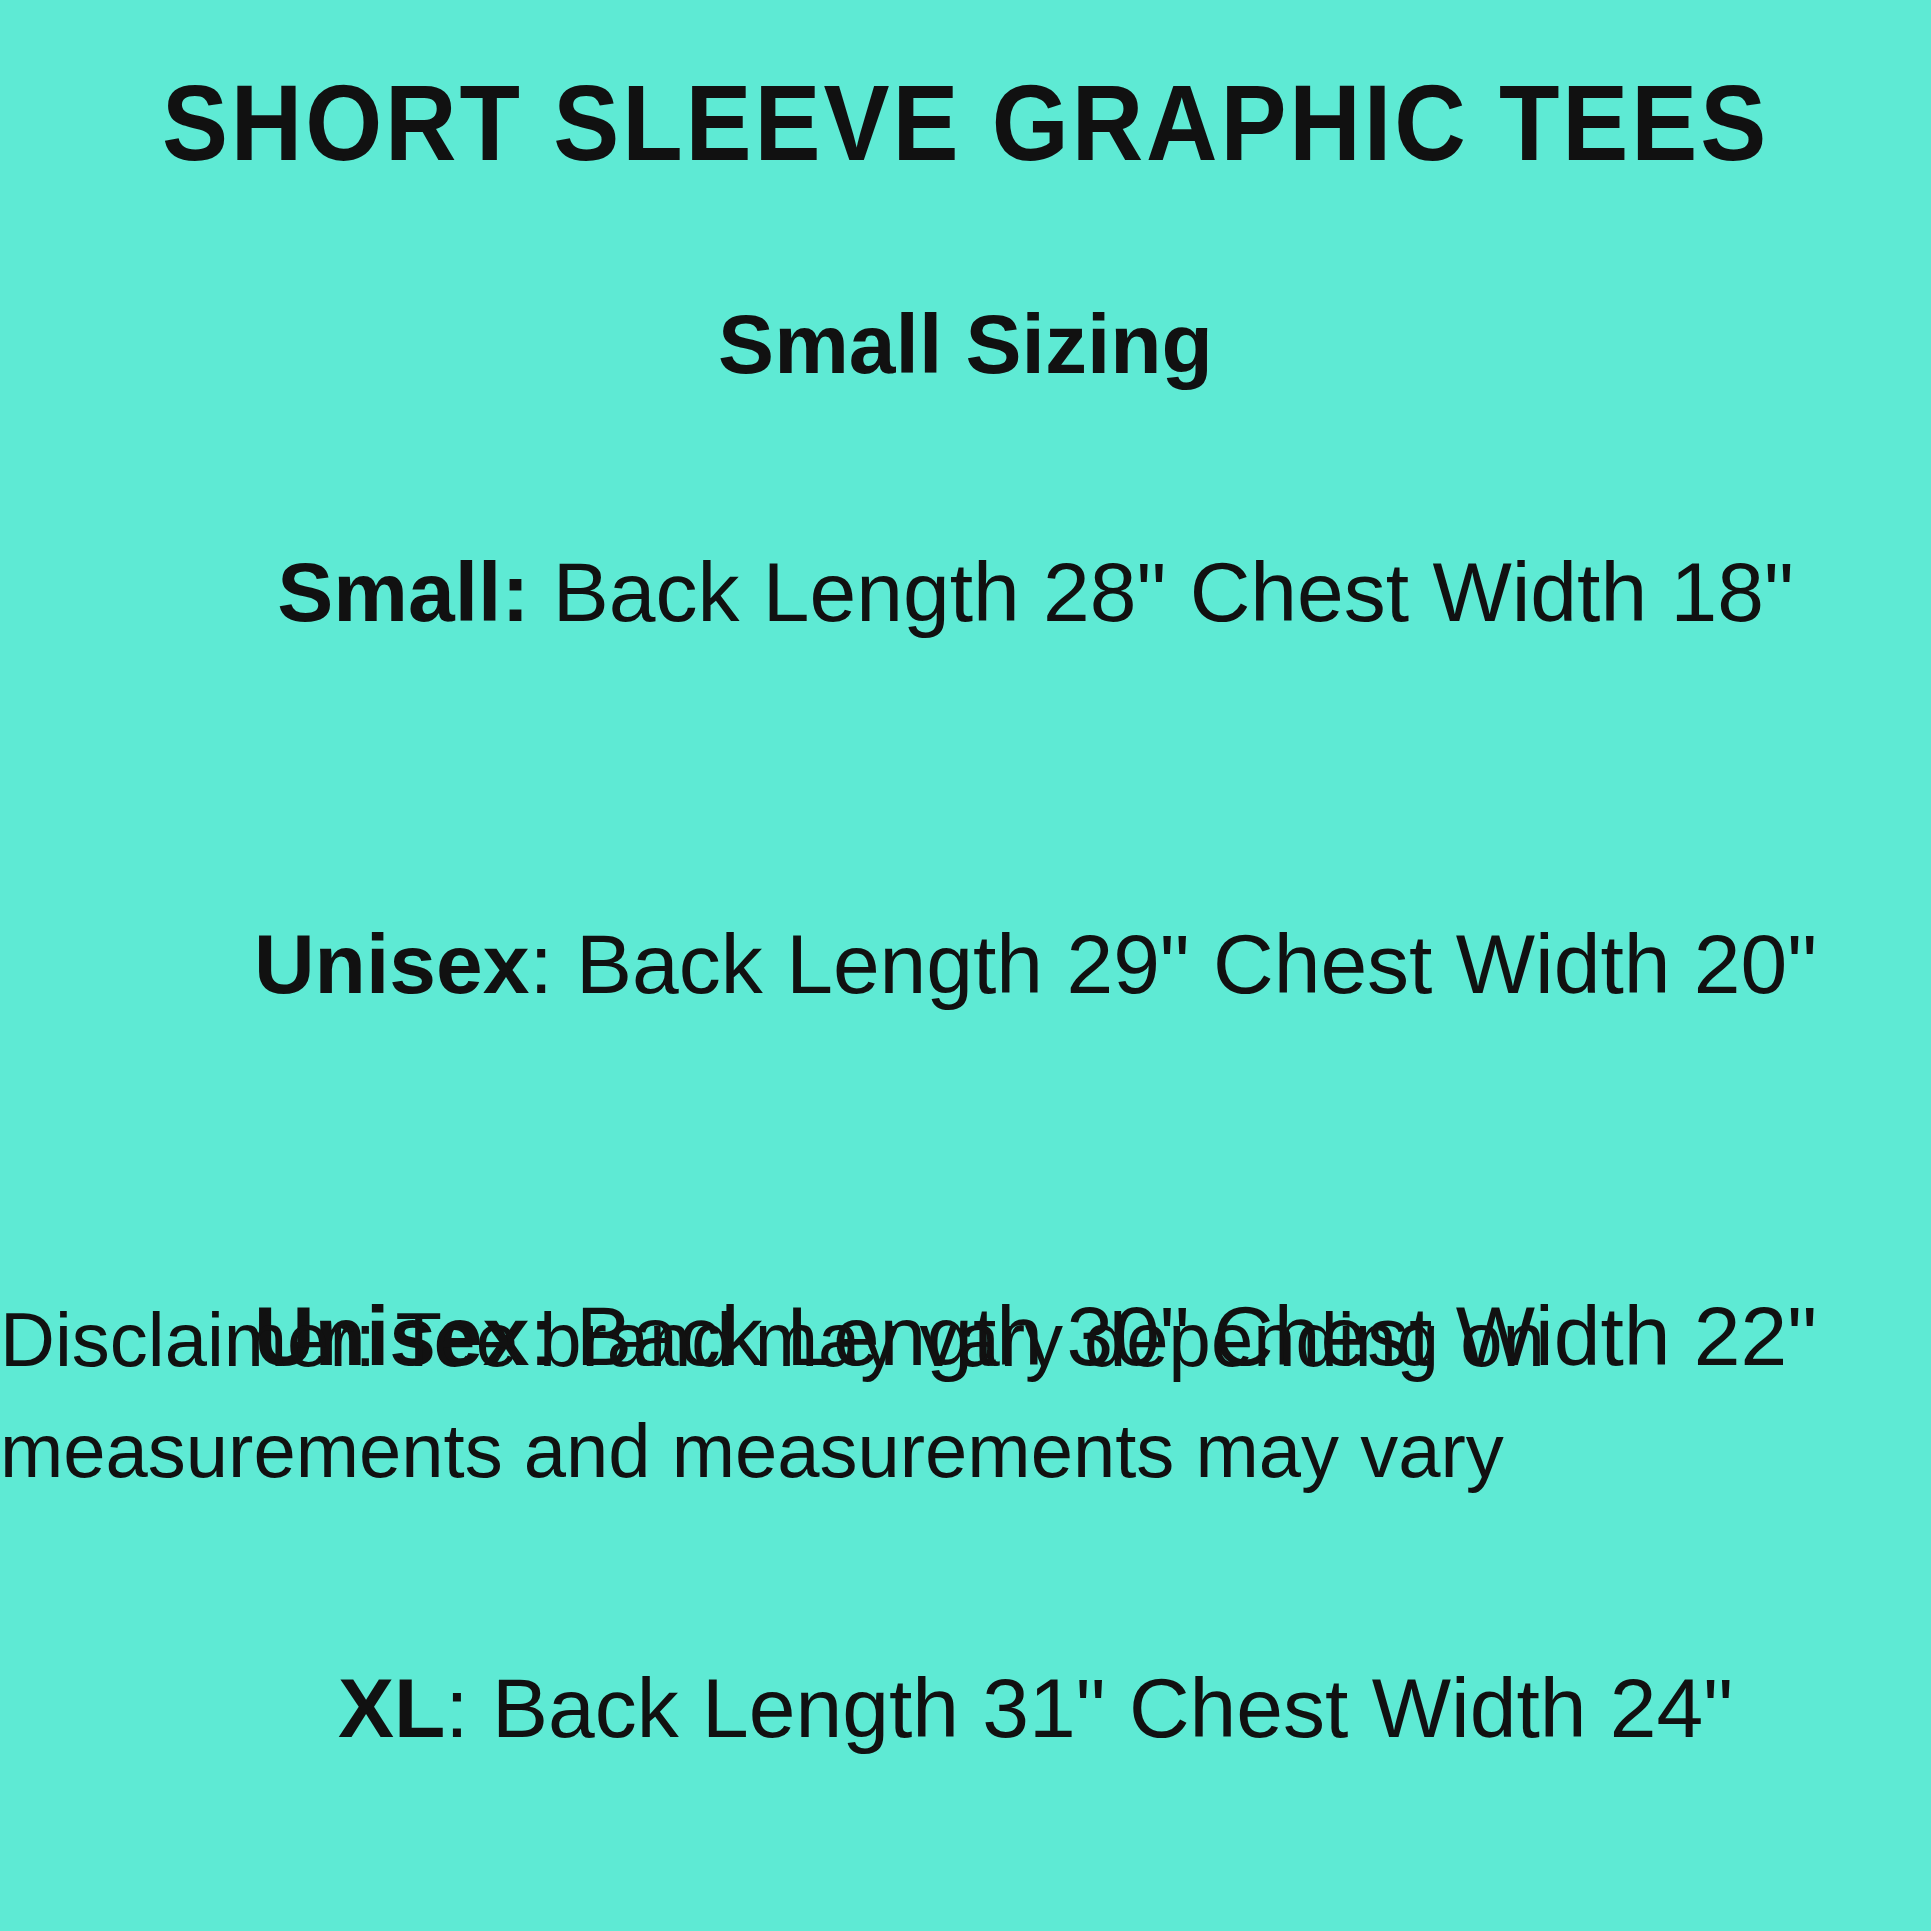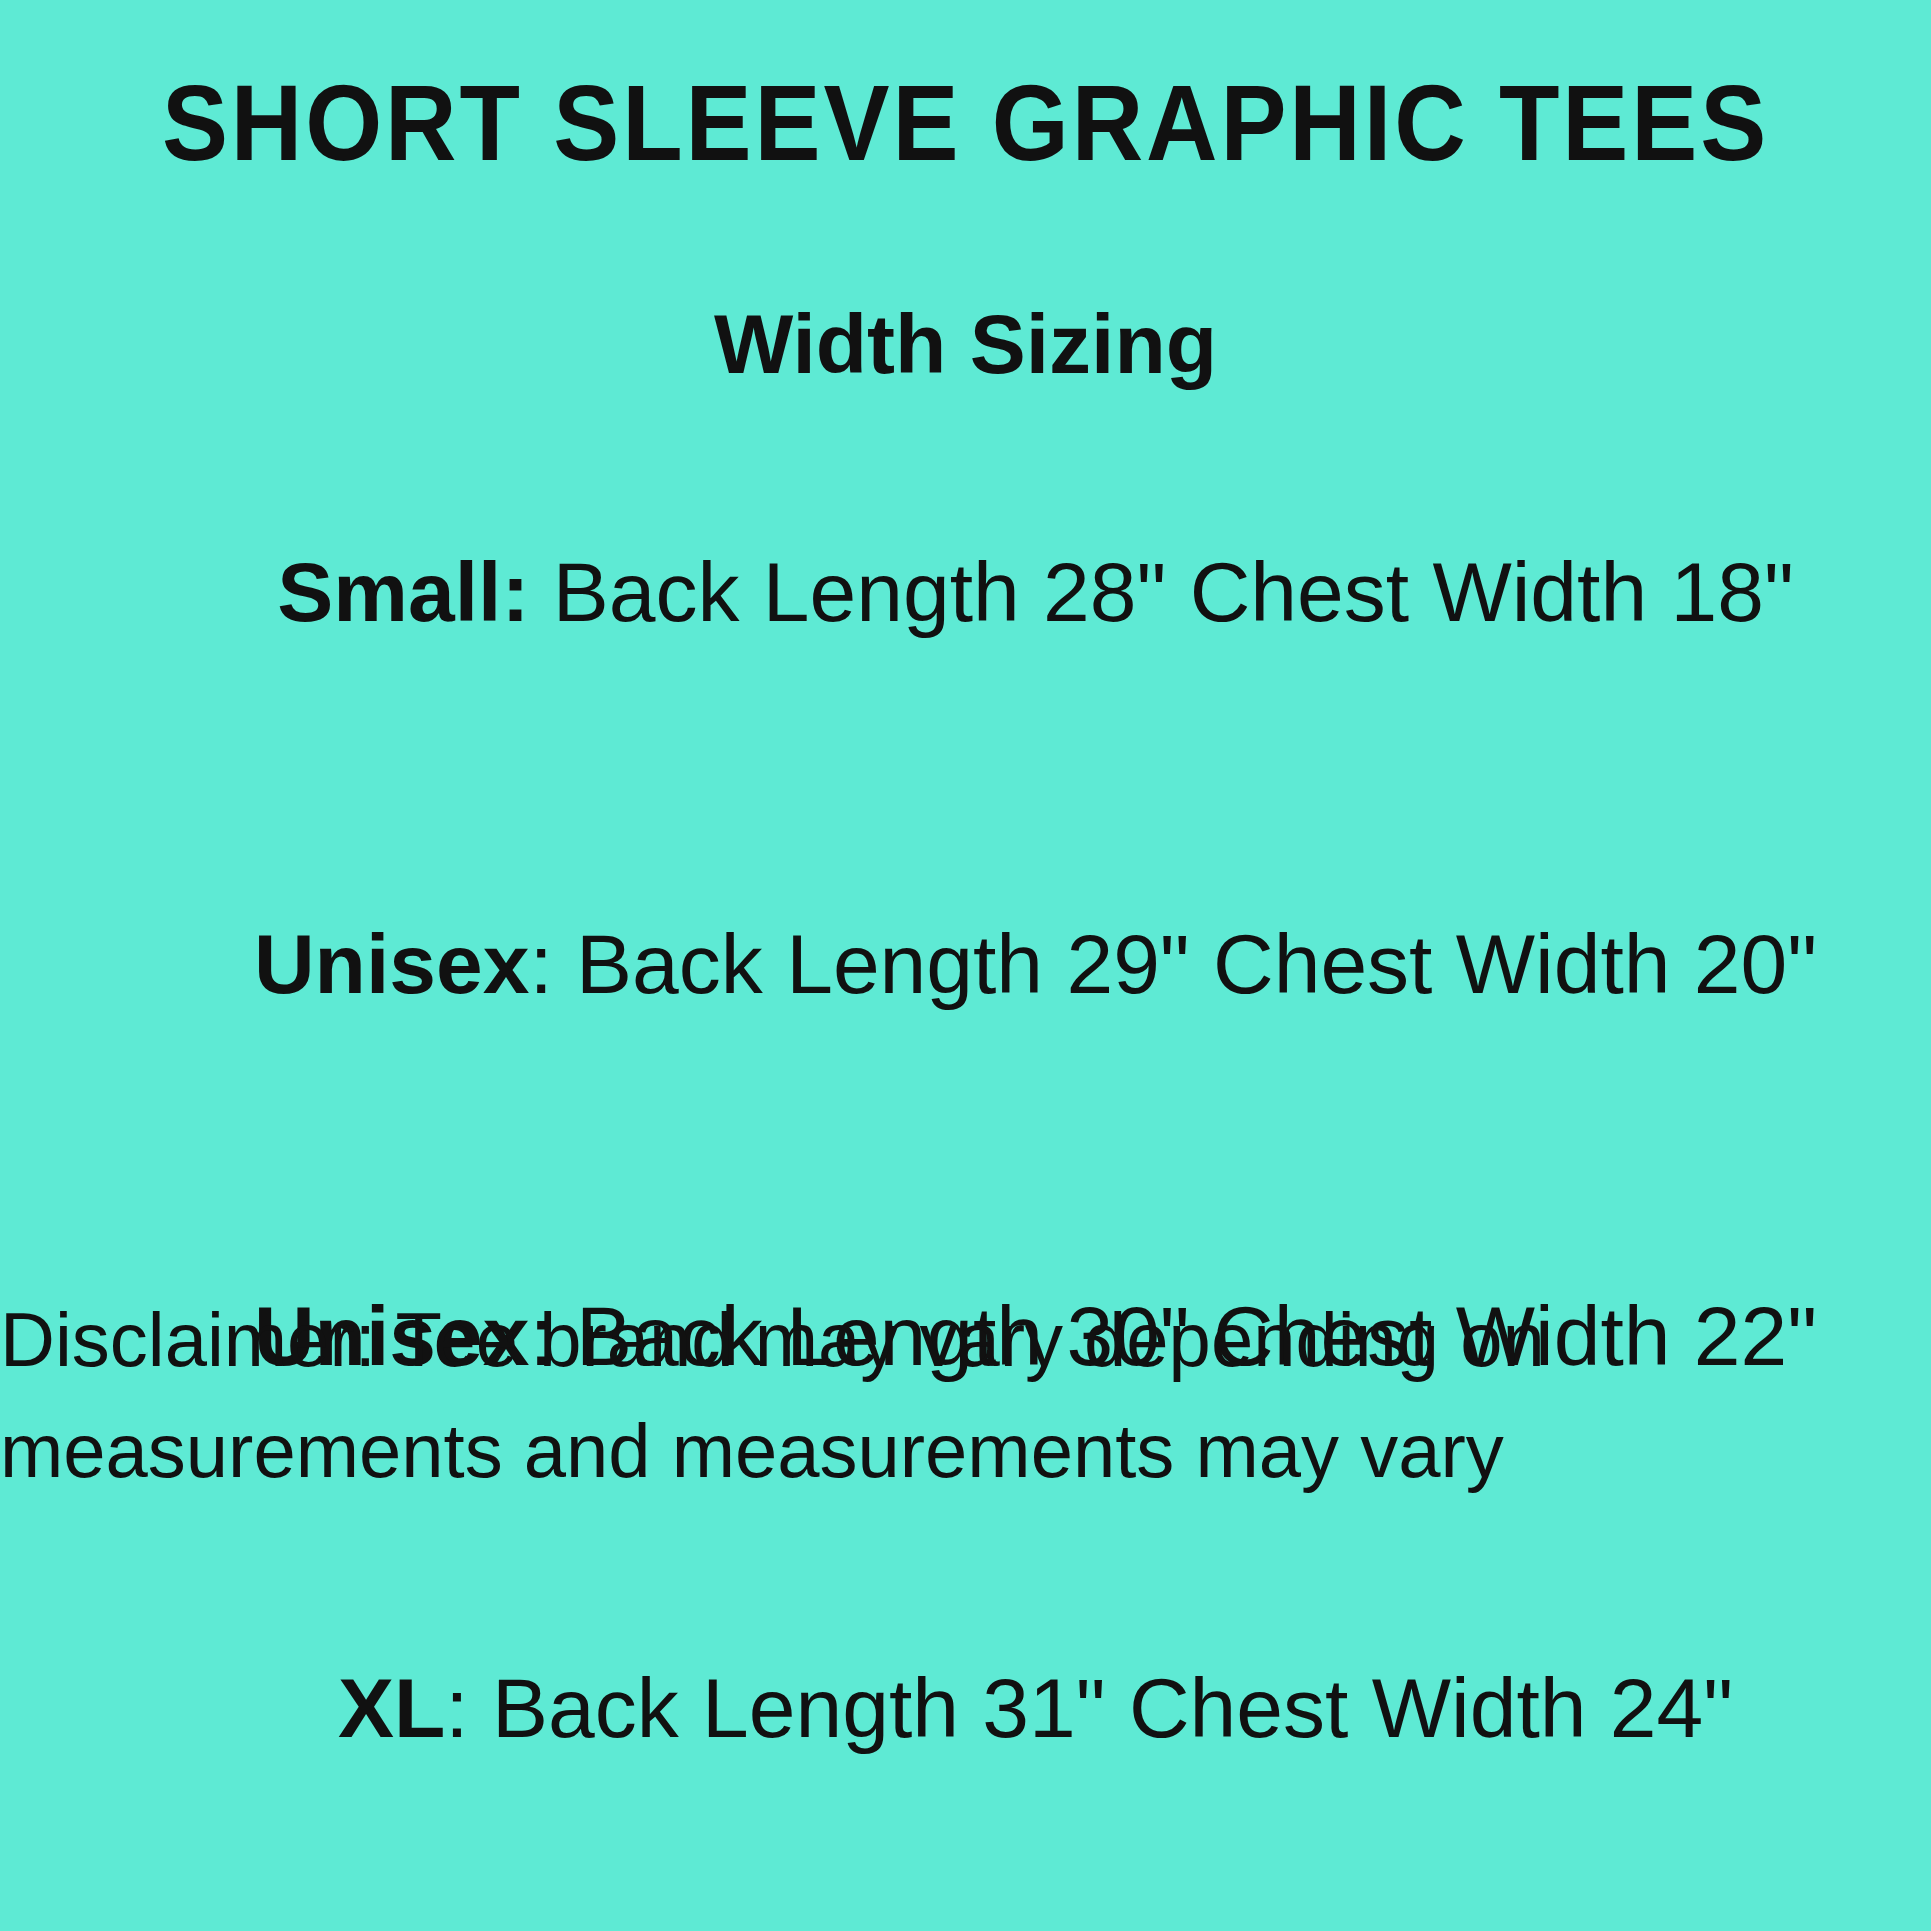--- a/index.html
+++ b/index.html
@@ -58,21 +58,21 @@
   }
 </style>
 </head>
 <body>
 
 <div id="canvas" style="background: #5eead4; color: rgb(17, 17, 17);">
 
   <div class="title">SHORT SLEEVE GRAPHIC TEES</div>
 
   <div class="sizing-block">
-    <div class="sizing-heading">Width Sizing</div>
+    <div class="sizing-heading">Small Sizing</div>
 
     <div class="sizing-row">
       <span class="size-label">Small:</span><span> Back Length 28" Chest Width 18"</span>
     </div>
     <div class="sizing-row">
       <span class="size-label">Unisex</span><span>: Back Length 29" Chest Width 20"</span>
     </div>
     <div class="sizing-row">
       <span class="size-label">Unisex</span><span>: Back Length 30" Chest Width 22"</span>
     </div>

